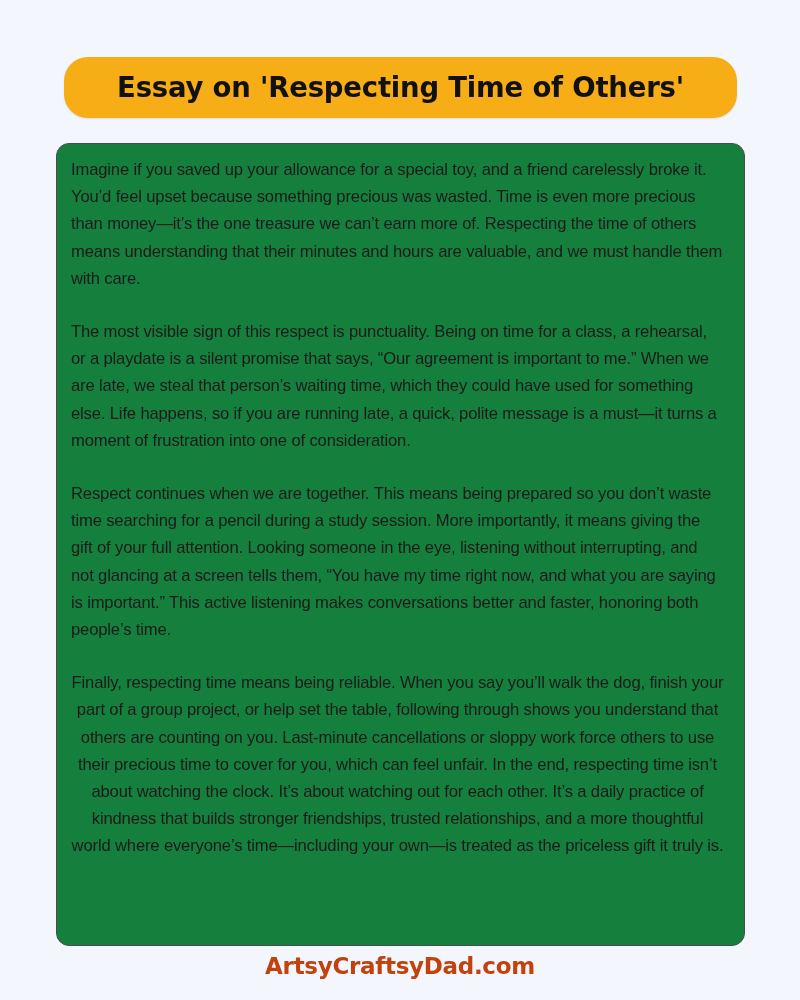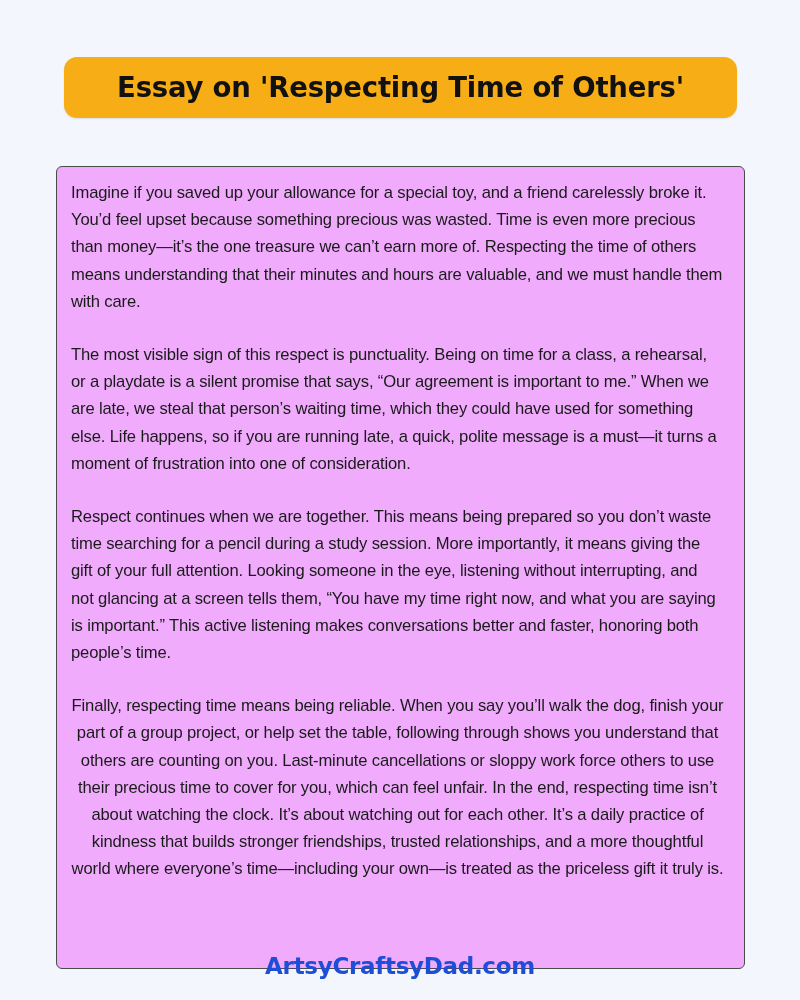--- a/index.html
+++ b/index.html
@@ -23,21 +23,21 @@
   }
 
   
   .title-banner {
     position: absolute;
     left: 64px;
     top: 57px;
     width: 673px;
     height: 61px;
     background: #f7ad16;
-    border-radius: 13px;
+    border-radius: 24px;
     display: flex;
     align-items: center;
     justify-content: center;
     box-sizing: border-box;
     box-shadow: 0 1px 2px rgba(0,0,0,0.10);
   }
   .title-text {
     font-family: "DejaVu Sans", sans-serif;
     font-size: 27.5px;
     font-weight: 700;
@@ -47,27 +47,26 @@
     line-height: 1;
   }
 
   
   .essay-card {
     position: absolute;
     left: 56px;
     top: 143px;
     width: 689px;
     height: 803px;
-    background: #f0abfc;
+    background: #15803d;
     border: 1.6px solid #4b4b4b;
-    border-radius: 6px;
+    border-radius: 13px;
     box-sizing: border-box;
     padding: 12px 20px 10px 14px;
     overflow: hidden;
-    margin-top: 23px;
   }
 
   .essay-body {
     font-family: "Liberation Sans", sans-serif;
     font-size: 16.6px;
     line-height: 27.2px;
     color: #1a1a1a;
     letter-spacing: -0.15px;
   }
 
@@ -85,21 +84,21 @@
     position: absolute;
     left: 0;
     top: 955px;
     width: 800px;
     text-align: center;
   }
   .footer-brand {
     font-family: "DejaVu Sans", sans-serif;
     font-size: 23px;
     font-weight: 700;
-    color: #1d4ed8;
+    color: #c2410c;
     letter-spacing: -0.3px;
     line-height: 1;
   }
 </style>
 </head>
 <body>
 
 <div class="page">
 
   <div class="title-banner">

